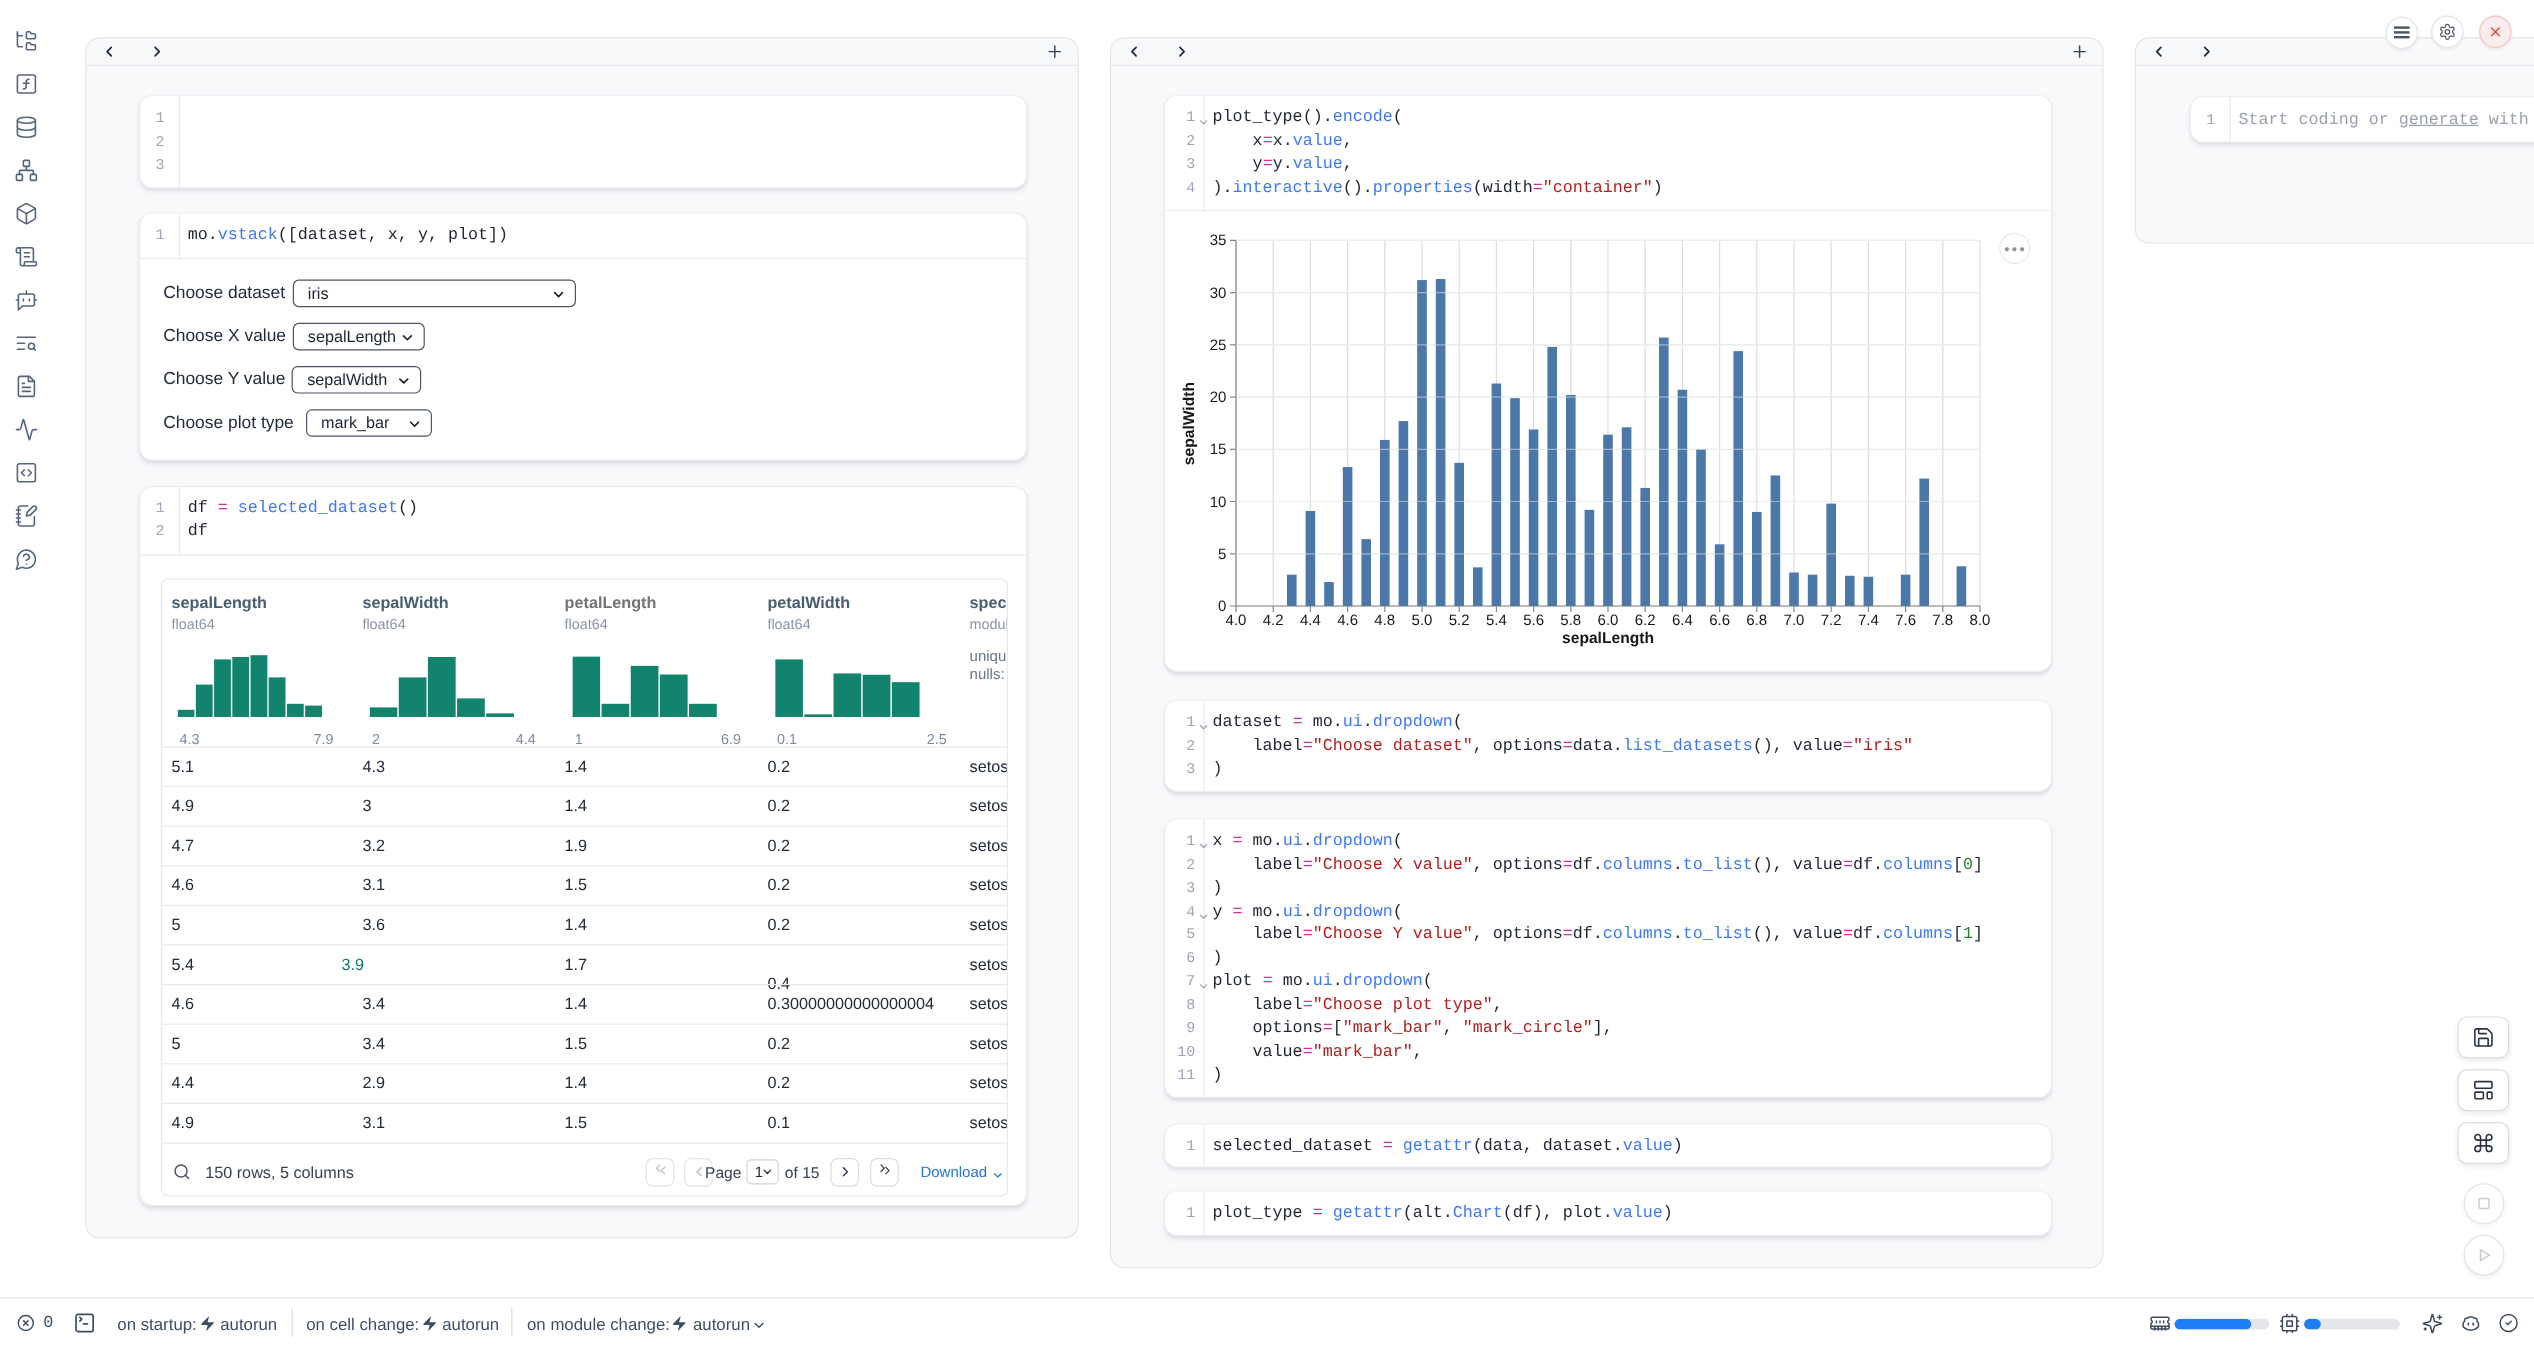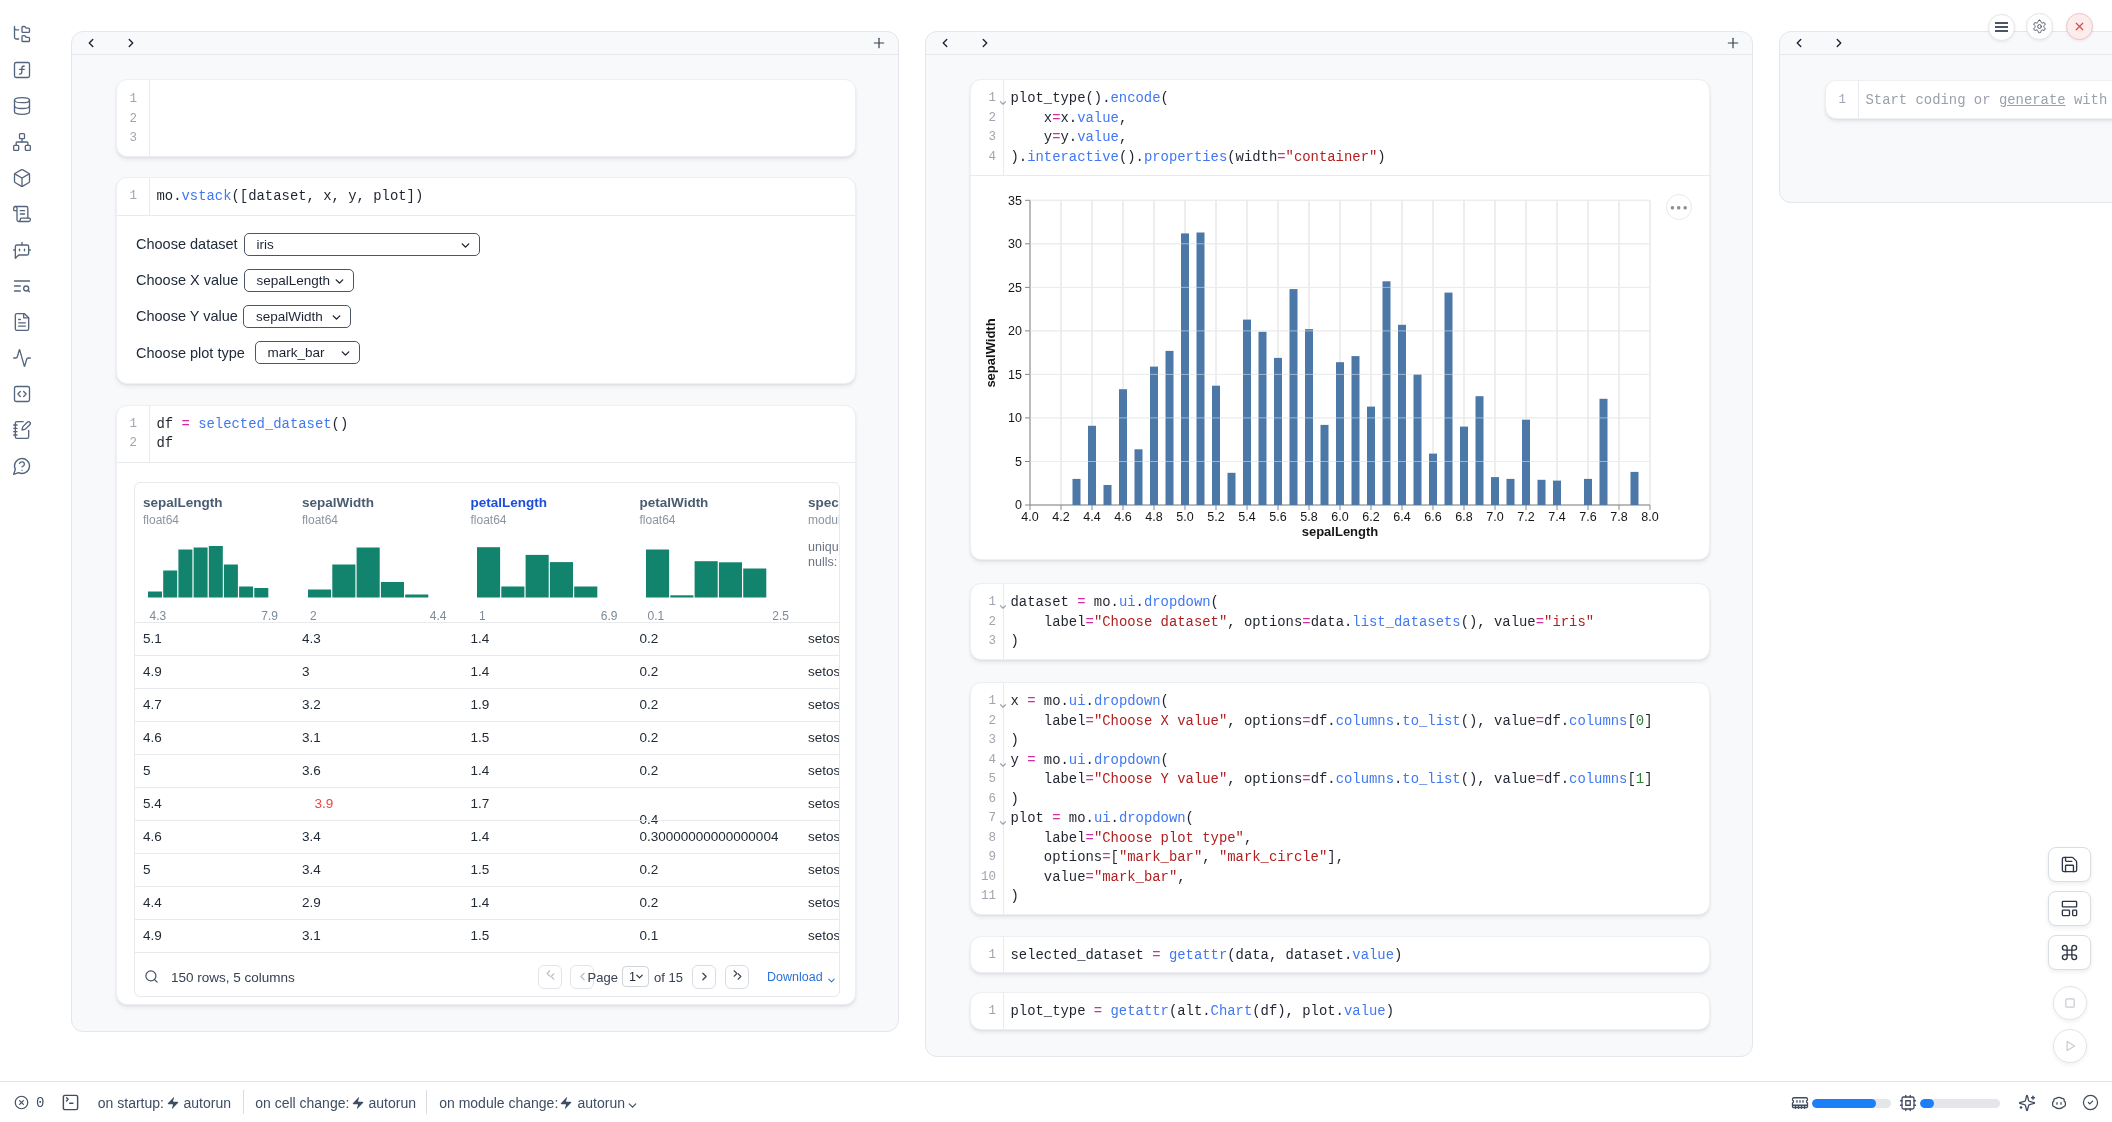--- a/index.html
+++ b/index.html
@@ -165,21 +165,21 @@
           <div>1</div>
           <div>2</div>
         </div>
         <div class="code" style="top:9px"><div>df <span style="color:#cf2e9c">=</span><span style="color:#4078f2"> selected_dataset</span>()</div><div>df</div></div>
       </div>
       <div style="position:absolute;left:16.5px;top:76px;width:706px;height:515px;border:1px solid #e7e9ed;border-radius:6px;overflow:hidden;background:#fff">
         <div style="position:absolute;left:8.5px;top:12px;font-size:13.5px;font-weight:bold;color:#4a5d70">sepalLength</div>
         <div style="position:absolute;left:8.5px;top:30px;font-size:12px;color:#8a95a1">float64</div>
         <div style="position:absolute;left:167.5px;top:12px;font-size:13.5px;font-weight:bold;color:#4a5d70">sepalWidth</div>
         <div style="position:absolute;left:167.5px;top:30px;font-size:12px;color:#8a95a1">float64</div>
-        <div style="position:absolute;left:336px;top:12px;font-size:13.5px;font-weight:bold;color:#1d4ed8">petalLength</div>
+        <div style="position:absolute;left:336px;top:12px;font-size:13.5px;font-weight:bold;color:#737373">petalLength</div>
         <div style="position:absolute;left:336px;top:30px;font-size:12px;color:#8a95a1">float64</div>
         <div style="position:absolute;left:505px;top:12px;font-size:13.5px;font-weight:bold;color:#4a5d70">petalWidth</div>
         <div style="position:absolute;left:505px;top:30px;font-size:12px;color:#8a95a1">float64</div>
         <div style="position:absolute;left:673.5px;top:12px;font-size:13.5px;font-weight:bold;color:#4a5d70">species</div>
         <div style="position:absolute;left:673.5px;top:30px;font-size:12px;color:#8a95a1">module</div>
         <div style="position:absolute;left:13px;top:54.5px"><svg width="122" height="61" viewBox="0 0 122 61">
             <g fill="#12836c">
               <rect x="0.0" y="54.5" width="14.0" height="6"></rect>
               <rect x="15.2" y="33.5" width="14.0" height="27"></rect>
               <rect x="30.4" y="12.5" width="14.0" height="48"></rect>
@@ -256,21 +256,21 @@
         </div>
         <div style="position:absolute;left:0;top:271px;width:706px;height:33px;border-top:1px solid #e8eaed">
           <div style="position:absolute;left:8.5px;top:8px;font-size:13.5px;color:#212b36">5</div>
           <div style="position:absolute;left:167.5px;top:8px;font-size:13.5px;color:#212b36">3.6</div>
           <div style="position:absolute;left:336px;top:8px;font-size:13.5px;color:#212b36">1.4</div>
           <div style="position:absolute;left:505px;top:8px;font-size:13.5px;color:#212b36">0.2</div>
           <div style="position:absolute;left:673.5px;top:8px;font-size:13.5px;color:#212b36">setosa</div>
         </div>
         <div style="position:absolute;left:0;top:304px;width:706px;height:33px;border-top:1px solid #e8eaed">
           <div style="position:absolute;left:8.5px;top:8px;font-size:13.5px;color:#212b36">5.4</div>
-          <div style="position:absolute;left:180px;top:8px;font-size:13.5px;color:#ef4444">3.9</div>
+          <div style="position:absolute;left:150px;top:8px;font-size:13.5px;color:#0f766e">3.9</div>
           <div style="position:absolute;left:336px;top:8px;font-size:13.5px;color:#212b36">1.7</div>
           <div style="position:absolute;left:505px;top:24px;font-size:13.5px;color:#212b36">0.4</div>
           <div style="position:absolute;left:673.5px;top:8px;font-size:13.5px;color:#212b36">setosa</div>
         </div>
         <div style="position:absolute;left:0;top:337px;width:706px;height:33px;border-top:1px solid #e8eaed">
           <div style="position:absolute;left:8.5px;top:8px;font-size:13.5px;color:#212b36">4.6</div>
           <div style="position:absolute;left:167.5px;top:8px;font-size:13.5px;color:#212b36">3.4</div>
           <div style="position:absolute;left:336px;top:8px;font-size:13.5px;color:#212b36">1.4</div>
           <div style="position:absolute;left:505px;top:8px;font-size:13.5px;color:#212b36">0.30000000000000004</div>
           <div style="position:absolute;left:673.5px;top:8px;font-size:13.5px;color:#212b36">setosa</div>

